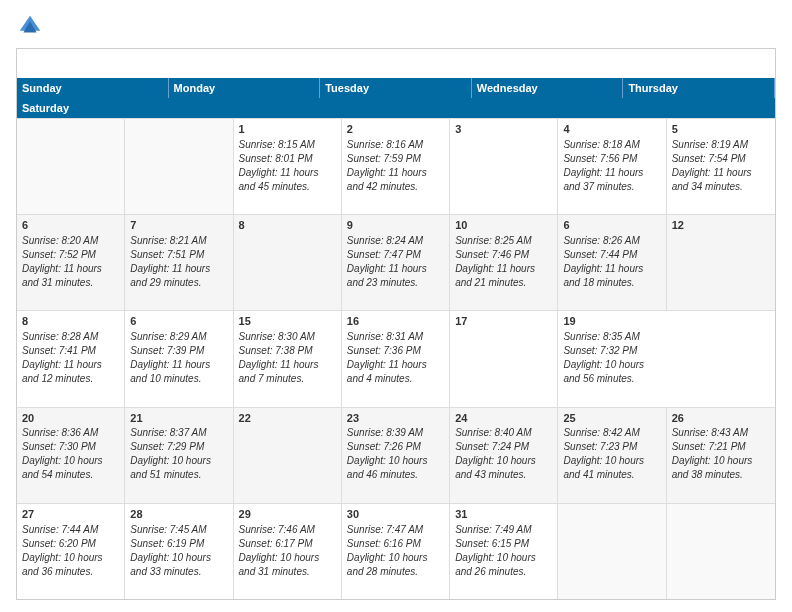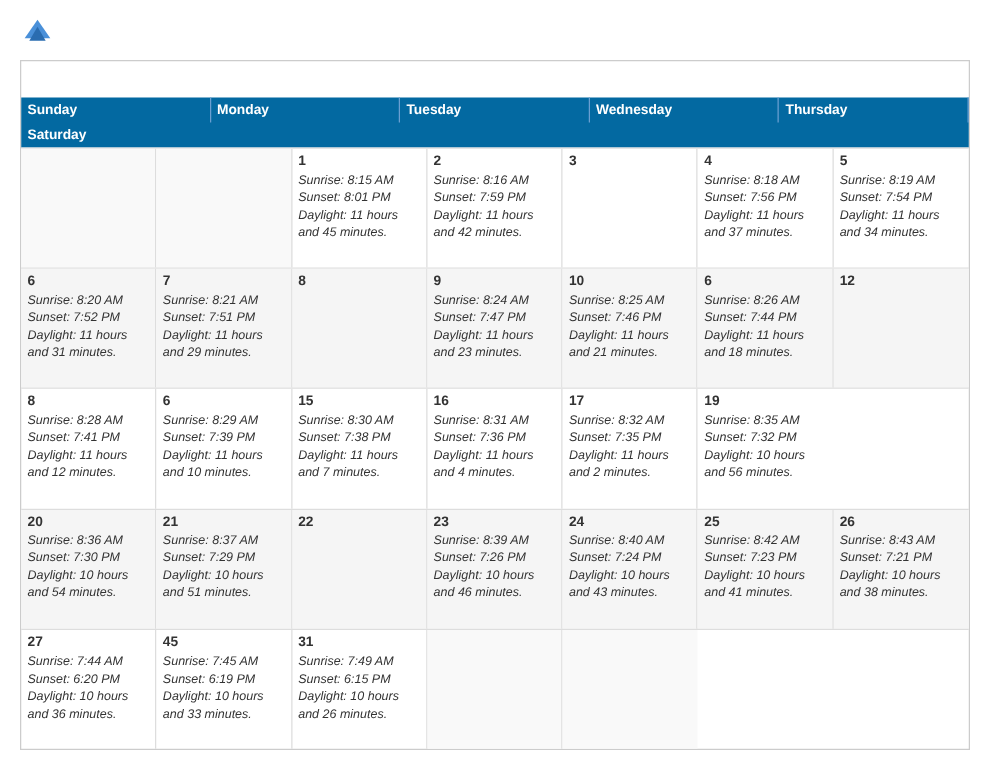--- a/index.html
+++ b/index.html
@@ -210,21 +210,20 @@
           <div class="cal-cell">
             <span class="day-num">15</span>
             <div class="day-info">Sunrise: 8:30 AM<br>Sunset: 7:38 PM<br>Daylight: 11 hours and 7 minutes.</div>
           </div>
           <div class="cal-cell">
             <span class="day-num">16</span>
             <div class="day-info">Sunrise: 8:31 AM<br>Sunset: 7:36 PM<br>Daylight: 11 hours and 4 minutes.</div>
           </div>
           <div class="cal-cell">
             <span class="day-num">17</span>
-            <div class="day-info">Sunrise: 8:32 AM<br>Sunset: 7:35 PM<br>Daylight: 11 hours and 2 minutes.</div>
           </div>
           <div class="cal-cell">
             <span class="day-num">19</span>
             <div class="day-info">Sunrise: 8:35 AM<br>Sunset: 7:32 PM<br>Daylight: 10 hours and 56 minutes.</div>
           </div>
         </div>
         <div class="cal-row">
           <div class="cal-cell shaded">
             <span class="day-num">20</span>
             <div class="day-info">Sunrise: 8:36 AM<br>Sunset: 7:30 PM<br>Daylight: 10 hours and 54 minutes.</div>
@@ -252,22 +251,30 @@
             <span class="day-num">26</span>
             <div class="day-info">Sunrise: 8:43 AM<br>Sunset: 7:21 PM<br>Daylight: 10 hours and 38 minutes.</div>
           </div>
         </div>
         <div class="cal-row">
           <div class="cal-cell">
             <span class="day-num">27</span>
             <div class="day-info">Sunrise: 7:44 AM<br>Sunset: 6:20 PM<br>Daylight: 10 hours and 36 minutes.</div>
           </div>
           <div class="cal-cell">
-            <span class="day-num">45</span>
+            <span class="day-num">28</span>
             <div class="day-info">Sunrise: 7:45 AM<br>Sunset: 6:19 PM<br>Daylight: 10 hours and 33 minutes.</div>
+          </div>
+          <div class="cal-cell">
+            <span class="day-num">29</span>
+            <div class="day-info">Sunrise: 7:46 AM<br>Sunset: 6:17 PM<br>Daylight: 10 hours and 31 minutes.</div>
+          </div>
+          <div class="cal-cell">
+            <span class="day-num">30</span>
+            <div class="day-info">Sunrise: 7:47 AM<br>Sunset: 6:16 PM<br>Daylight: 10 hours and 28 minutes.</div>
           </div>
           <div class="cal-cell">
             <span class="day-num">31</span>
             <div class="day-info">Sunrise: 7:49 AM<br>Sunset: 6:15 PM<br>Daylight: 10 hours and 26 minutes.</div>
           </div>
           <div class="cal-cell empty"></div>
           <div class="cal-cell empty"></div>
         </div>
       </div>
   </div>

